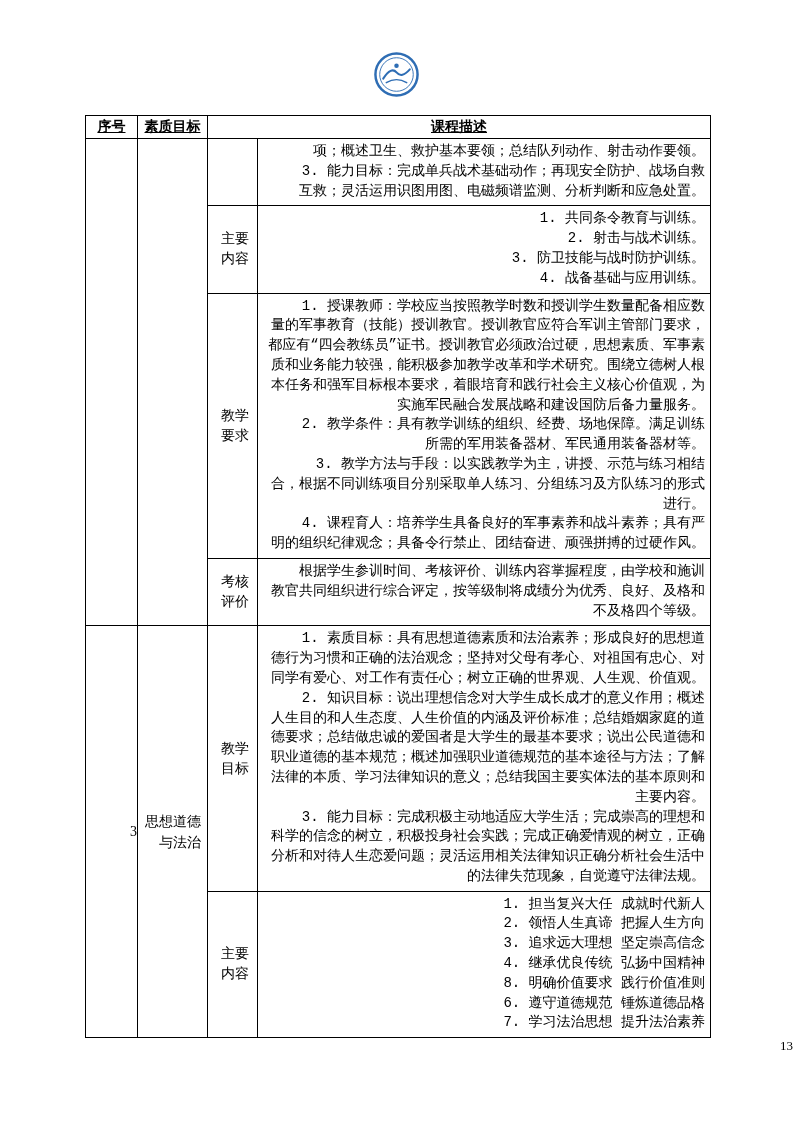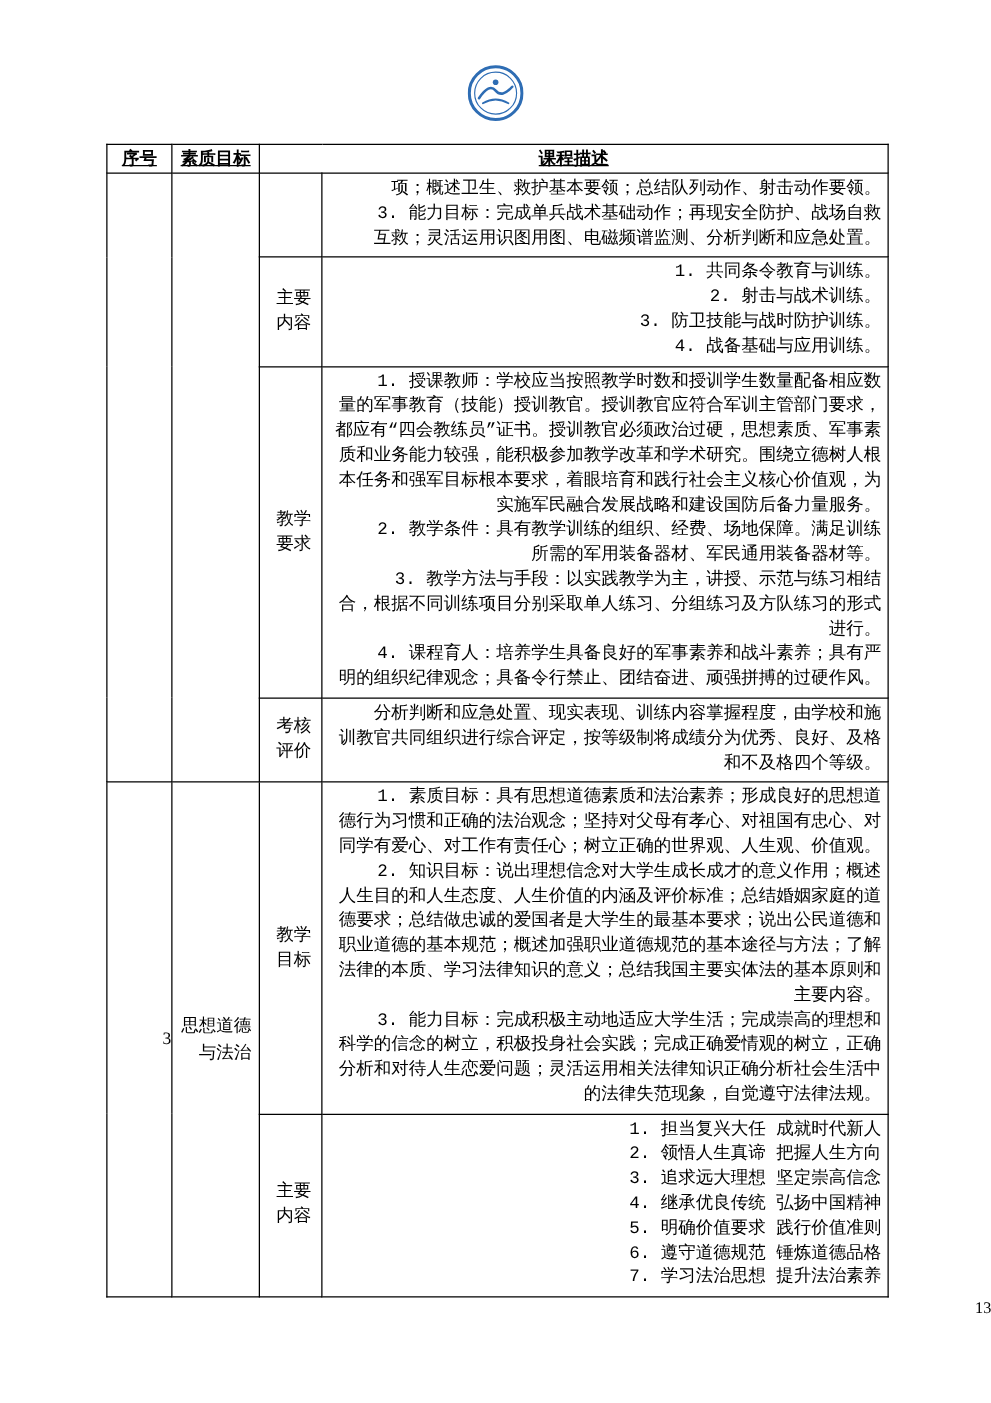--- a/index.html
+++ b/index.html
@@ -130,37 +130,37 @@
     </tr>
     <tr>
       <td class="label-cell">教学要求</td>
       <td class="content-cell">　　1. 授课教师：学校应当按照教学时数和授训学生数量配备相应数量的军事教育（技能）授训教官。授训教官应符合军训主管部门要求，都应有“四会教练员”证书。授训教官必须政治过硬，思想素质、军事素质和业务能力较强，能积极参加教学改革和学术研究。围绕立德树人根本任务和强军目标根本要求，着眼培育和践行社会主义核心价值观，为实施军民融合发展战略和建设国防后备力量服务。
 　　2. 教学条件：具有教学训练的组织、经费、场地保障。满足训练所需的军用装备器材、军民通用装备器材等。
 　　3. 教学方法与手段：以实践教学为主，讲授、示范与练习相结合，根据不同训练项目分别采取单人练习、分组练习及方队练习的形式进行。
 　　4. 课程育人：培养学生具备良好的军事素养和战斗素养；具有严明的组织纪律观念；具备令行禁止、团结奋进、顽强拼搏的过硬作风。</td>
     </tr>
     <tr>
       <td class="label-cell">考核评价</td>
-      <td class="content-cell">　　分析判断和应急处置、现实表现、训练内容掌握程度，由学校和施训教官共同组织进行综合评定，按等级制将成绩分为优秀、良好、及格和不及格四个等级。</td>
+      <td class="content-cell">　　根据学生参训时间、考核评价、训练内容掌握程度，由学校和施训教官共同组织进行综合评定，按等级制将成绩分为优秀、良好、及格和不及格四个等级。</td>
     </tr>
 
     <tr>
       <td class="no-cell" rowspan="2">3</td>
       <td class="name-cell" rowspan="2">思想道德与法治</td>
       <td class="label-cell">教学目标</td>
       <td class="content-cell">　　1. 素质目标：具有思想道德素质和法治素养；形成良好的思想道德行为习惯和正确的法治观念；坚持对父母有孝心、对祖国有忠心、对同学有爱心、对工作有责任心；树立正确的世界观、人生观、价值观。
 　　2. 知识目标：说出理想信念对大学生成长成才的意义作用；概述人生目的和人生态度、人生价值的内涵及评价标准；总结婚姻家庭的道德要求；总结做忠诚的爱国者是大学生的最基本要求；说出公民道德和职业道德的基本规范；概述加强职业道德规范的基本途径与方法；了解法律的本质、学习法律知识的意义；总结我国主要实体法的基本原则和主要内容。
 　　3. 能力目标：完成积极主动地适应大学生活；完成崇高的理想和科学的信念的树立，积极投身社会实践；完成正确爱情观的树立，正确分析和对待人生恋爱问题；灵活运用相关法律知识正确分析社会生活中的法律失范现象，自觉遵守法律法规。</td>
     </tr>
     <tr>
       <td class="label-cell">主要内容</td>
       <td class="content-cell">　　1. 担当复兴大任 成就时代新人
 　　2. 领悟人生真谛 把握人生方向
 　　3. 追求远大理想 坚定崇高信念
 　　4. 继承优良传统 弘扬中国精神
-　　5. 明确价值要求 践行价值准则
+　　8. 明确价值要求 践行价值准则
 　　6. 遵守道德规范 锤炼道德品格
 　　7. 学习法治思想 提升法治素养</td>
     </tr>
   </tbody>
 </table>
 
 <div class="page-number">13</div>
 
 </body></html>

